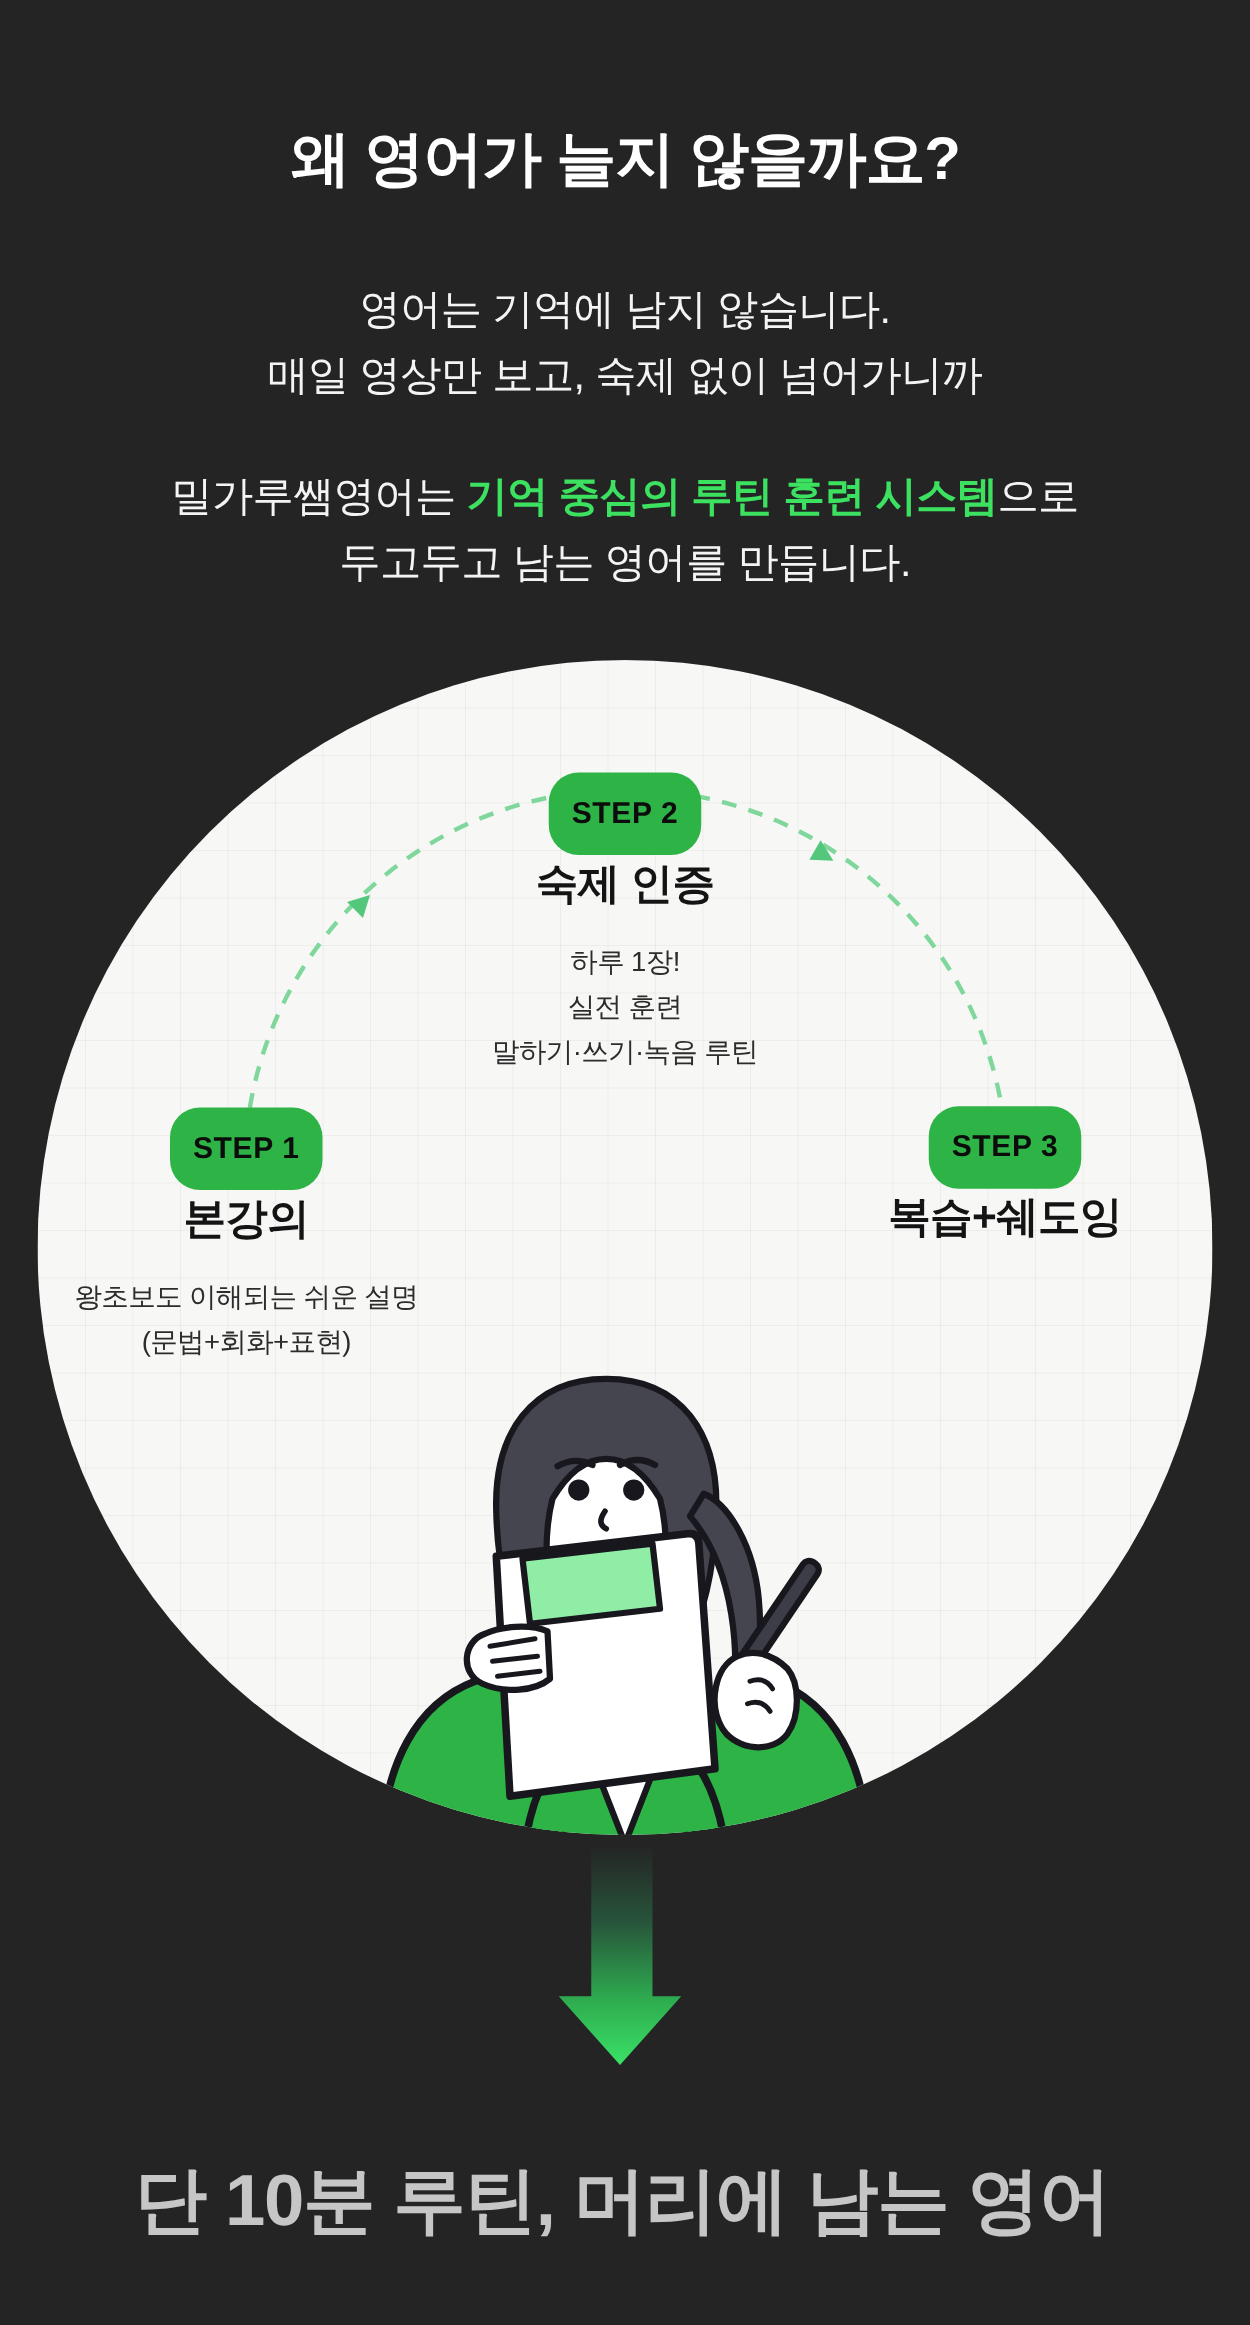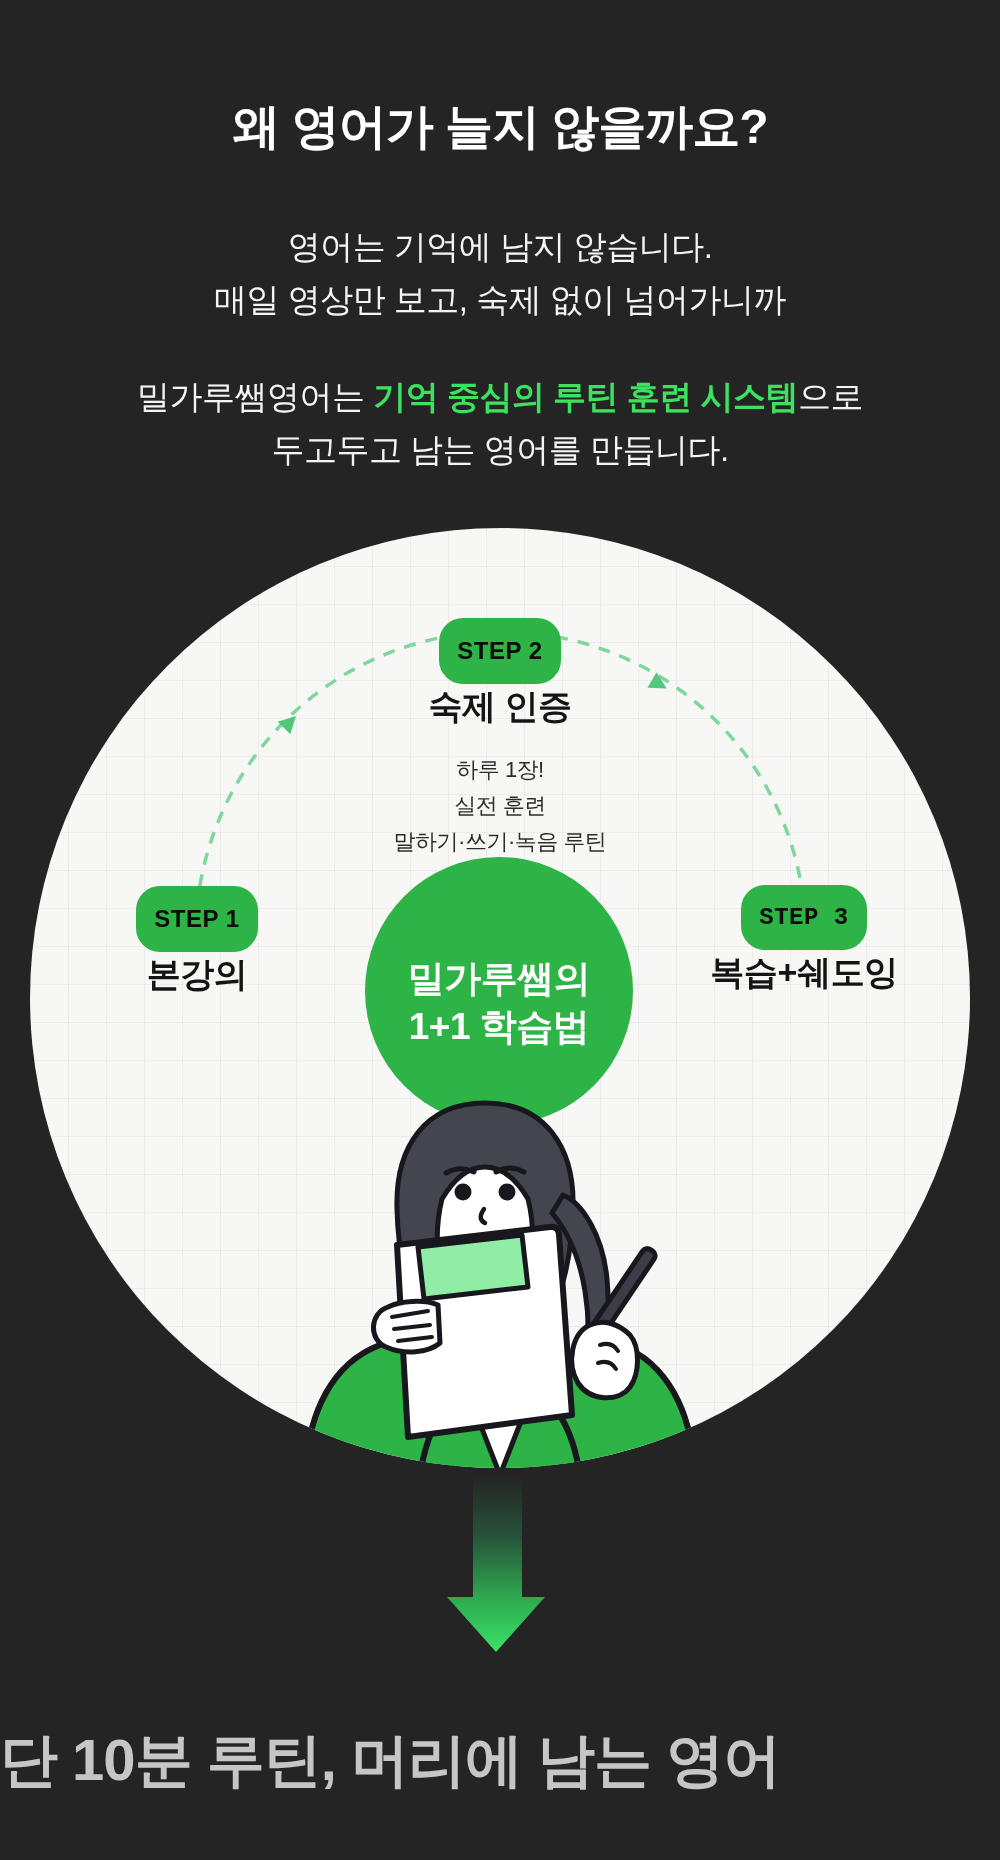--- a/index.html
+++ b/index.html
@@ -27,33 +27,33 @@
   .step{position:absolute;text-align:center;}
   .step-badge{display:inline-block;background:#2eb346;color:#0c0c0c;
     font-size:24px;font-weight:800;letter-spacing:0.5px;
     padding:19px 18px;border-radius:24px;}
   .step-title{font-size:34px;font-weight:800;color:#141414;
     letter-spacing:-0.5px;}
   .step-lines{margin-top:22px;font-size:22px;font-weight:500;color:#2c2c2c;
     line-height:36px;letter-spacing:-0.5px;}
   .step--two{left:170px;top:90px;width:600px;}
   .step--one{left:2px;top:358px;width:330px;}
-  .step--three{left:609px;top:357px;width:330px;font-family:Liberation Mono, monospace;}
+  .step--three{left:609px;top:357px;width:330px;}
 
   .center-circle{left:335px;top:329px;width:268px;height:268px;border-radius:50%;
     background:#2eb346;display:flex;flex-direction:column;align-items:center;
     justify-content:center;padding-top:0;box-sizing:border-box;}
   .center-circle .cc-text{margin-top:24px;color:#ffffff;font-size:37px;font-weight:800;
     line-height:48px;text-align:center;letter-spacing:-0.5px;}
 
   .illustration{left:270px;top:567px;}
 
   
   .down-arrow{left:447px;top:1476px;}
-  .outro-headline{left:0;top:1722px;width:888px;text-align:left;
+  .outro-headline{left:0;top:1722px;width:888px;text-align:right;
     font-size:58px;font-weight:800;color:#c6c6c6;letter-spacing:-1px;}
 </style>
 </head>
 <body>
 
 <div class="abs page-title">왜 영어가 늘지 않을까요?</div>
 
 <div class="abs intro-p intro-p1">
   <div>영어는 기억에 남지 않습니다.</div>
   <div>매일 영상만 보고, 숙제 없이 넘어가니까</div>
@@ -65,40 +65,38 @@
 </div>
 
 <div class="abs big-circle">
 
   <svg class="abs arc-svg" width="940" height="940" viewBox="0 0 940 940">
     <path d="M 167 380 A 305 305 0 0 1 774 377" fill="none" stroke="#7fd79c" stroke-width="3.5" stroke-dasharray="12 10"></path>
     <polygon points="0,-9 17,0 0,9" fill="#53c77c" transform="translate(254,200) rotate(-45)"></polygon>
     <polygon points="0,-9 17,0 0,9" fill="#53c77c" transform="translate(622,152) rotate(30)"></polygon>
   </svg>
 
-  <div class="abs center-circle">
-    <div class="cc-text">
-      <div>밀가루쌤의</div>
-      <div>1+1 학습법</div>
-    </div>
-  </div>
 
   <div class="step step--two">
     <span class="step-badge">STEP 2</span>
     <div class="step-title">숙제 인증</div>
     <div class="step-lines">
       <div>하루 1장!</div>
       <div>실전 훈련</div>
       <div>말하기·쓰기·녹음 루틴</div>
     </div>
   </div>
 
   <div class="step step--one">
     <span class="step-badge">STEP 1</span>
     <div class="step-title">본강의</div>
+    <div class="step-lines">
+      <div>왕초보도 이해되는 쉬운 설명</div>
+      <div>(문법+회화+표현)</div>
+    </div>
   </div>
 
   <div class="step step--three">
     <span class="step-badge">STEP 3</span>
     <div class="step-title">복습+쉐도잉</div>
   </div>
 
   <svg class="abs illustration" width="400" height="380" viewBox="0 0 400 380">
     <g stroke="#17171d" stroke-linejoin="round" stroke-linecap="round">
 

